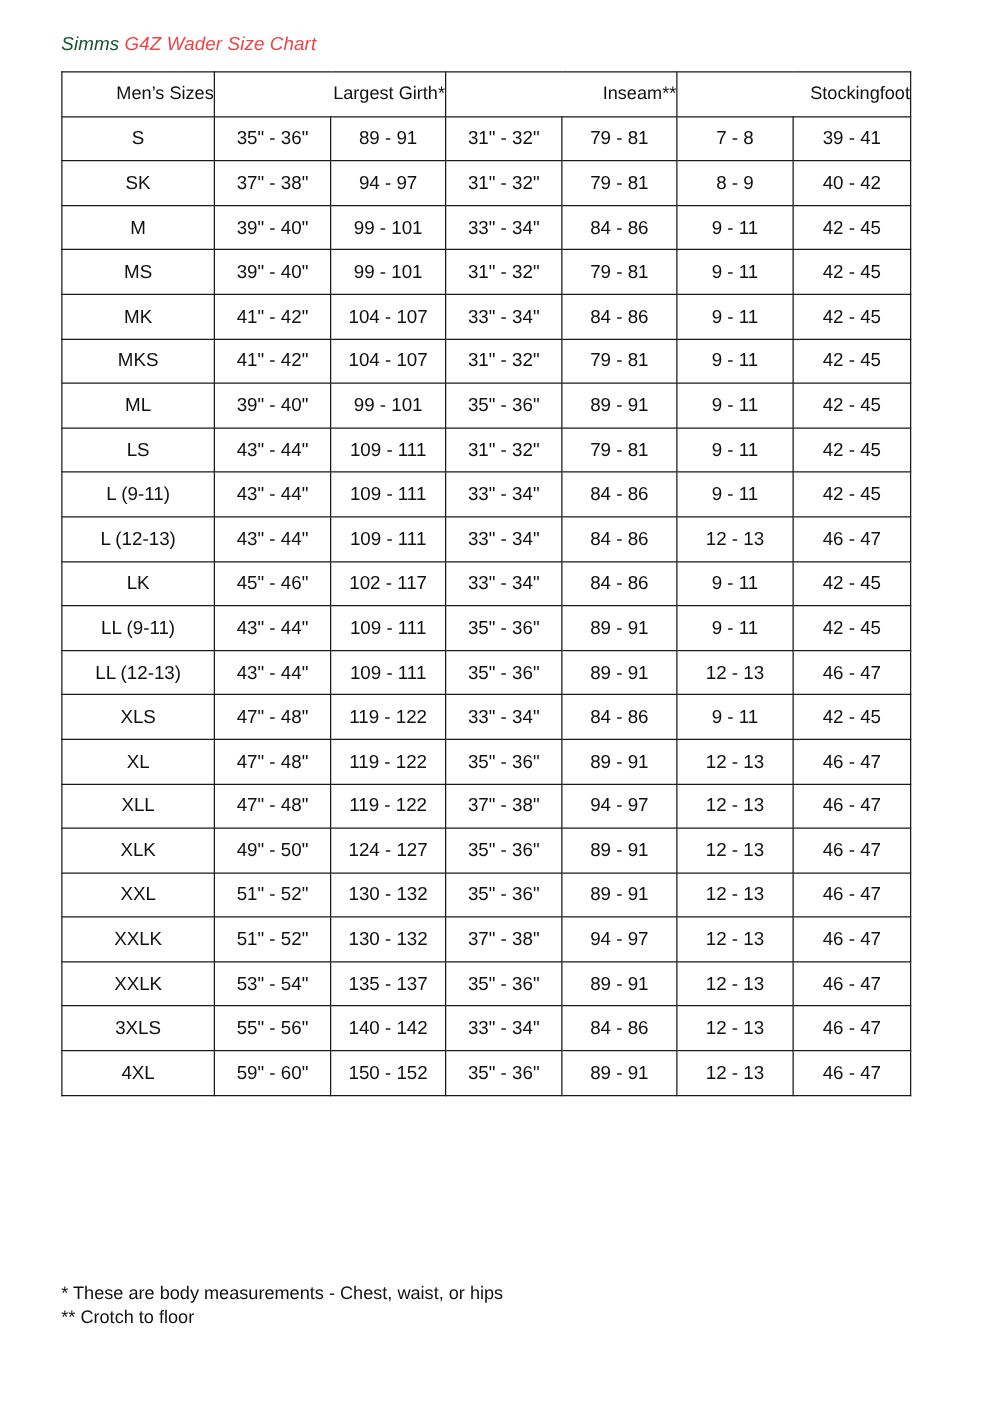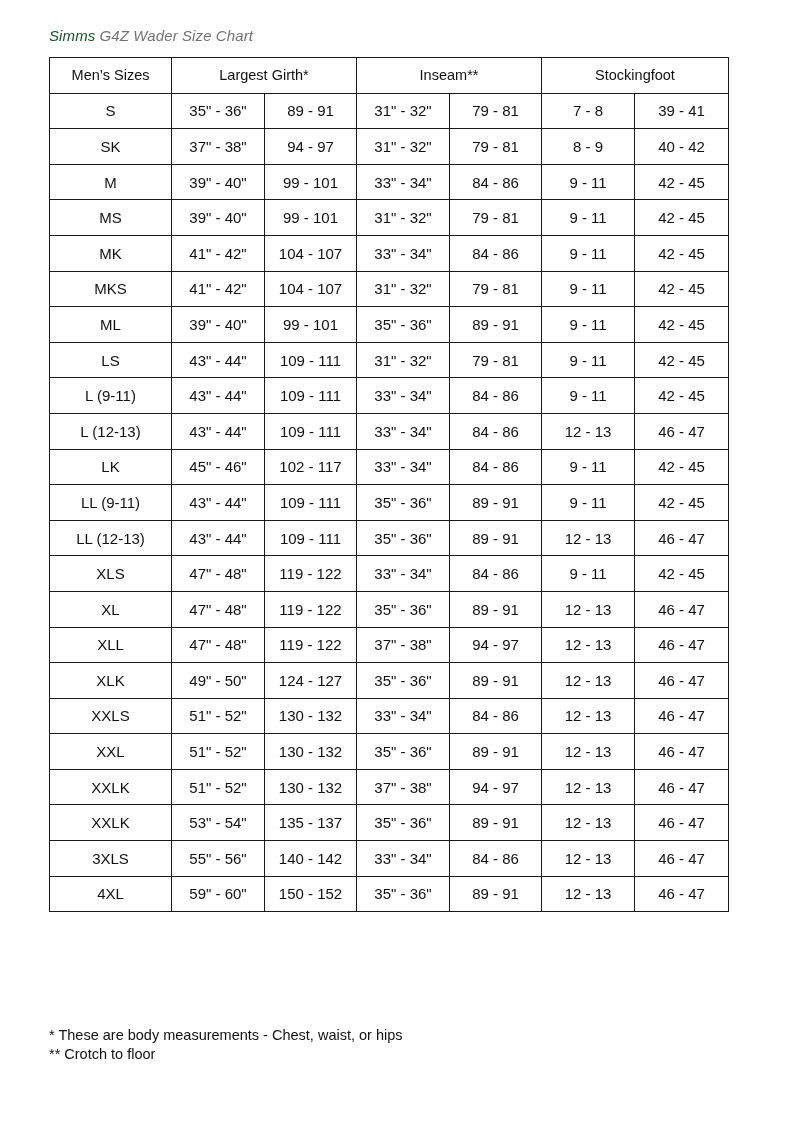--- a/index.html
+++ b/index.html
@@ -1,22 +1,22 @@
 <!DOCTYPE html>
 <html><head>
   <meta charset="utf-8">
   <style>
     html, body { margin: 0; padding: 0; background: #ffffff; }
     body { width: 800px; height: 1132px; position: relative; font-family: "Liberation Sans", sans-serif; color: #111; }
     .title { position: absolute; left: 49px; top: 27px; font-size: 15px; font-style: italic; letter-spacing: 0.1px; }
     .title .brand { color: #14532d; }
-    .title .rest { color: #737373; }
+    .title .rest { color: #ef4444; }
     table.chart { position: absolute; left: 49px; top: 57px; border-collapse: collapse; table-layout: fixed; width: 679px; }
     table.chart td { border: 1.5px solid #1a1a1a; height: 34.6px; padding: 0; text-align: center; vertical-align: middle; font-size: 15px; color: #111; }
-    table.chart .hdr td { font-size: 14.5px; }
+    table.chart .hdr td { font-size: 14.5px; text-align: right; }
     table.chart td.size { font-size: 15px; }
     .notes { position: absolute; left: 49px; top: 1026px; font-size: 14.5px; line-height: 19px; color: #111; }
   </style>
 </head>
 <body>
 
 <div class="title">
   <span class="brand">Simms</span><span class="rest"> G4Z Wader Size Chart</span>
 </div>
 
@@ -184,29 +184,20 @@
       <tr>
         <td class="size">XLK</td>
         <td>49" - 50"</td>
         <td>124 - 127</td>
         <td>35" - 36"</td>
         <td>89 - 91</td>
         <td>12 - 13</td>
         <td>46 - 47</td>
       </tr>
       <tr>
-        <td class="size">XXLS</td>
-        <td>51" - 52"</td>
-        <td>130 - 132</td>
-        <td>33" - 34"</td>
-        <td>84 - 86</td>
-        <td>12 - 13</td>
-        <td>46 - 47</td>
-      </tr>
-      <tr>
         <td class="size">XXL</td>
         <td>51" - 52"</td>
         <td>130 - 132</td>
         <td>35" - 36"</td>
         <td>89 - 91</td>
         <td>12 - 13</td>
         <td>46 - 47</td>
       </tr>
       <tr>
         <td class="size">XXLK</td>

